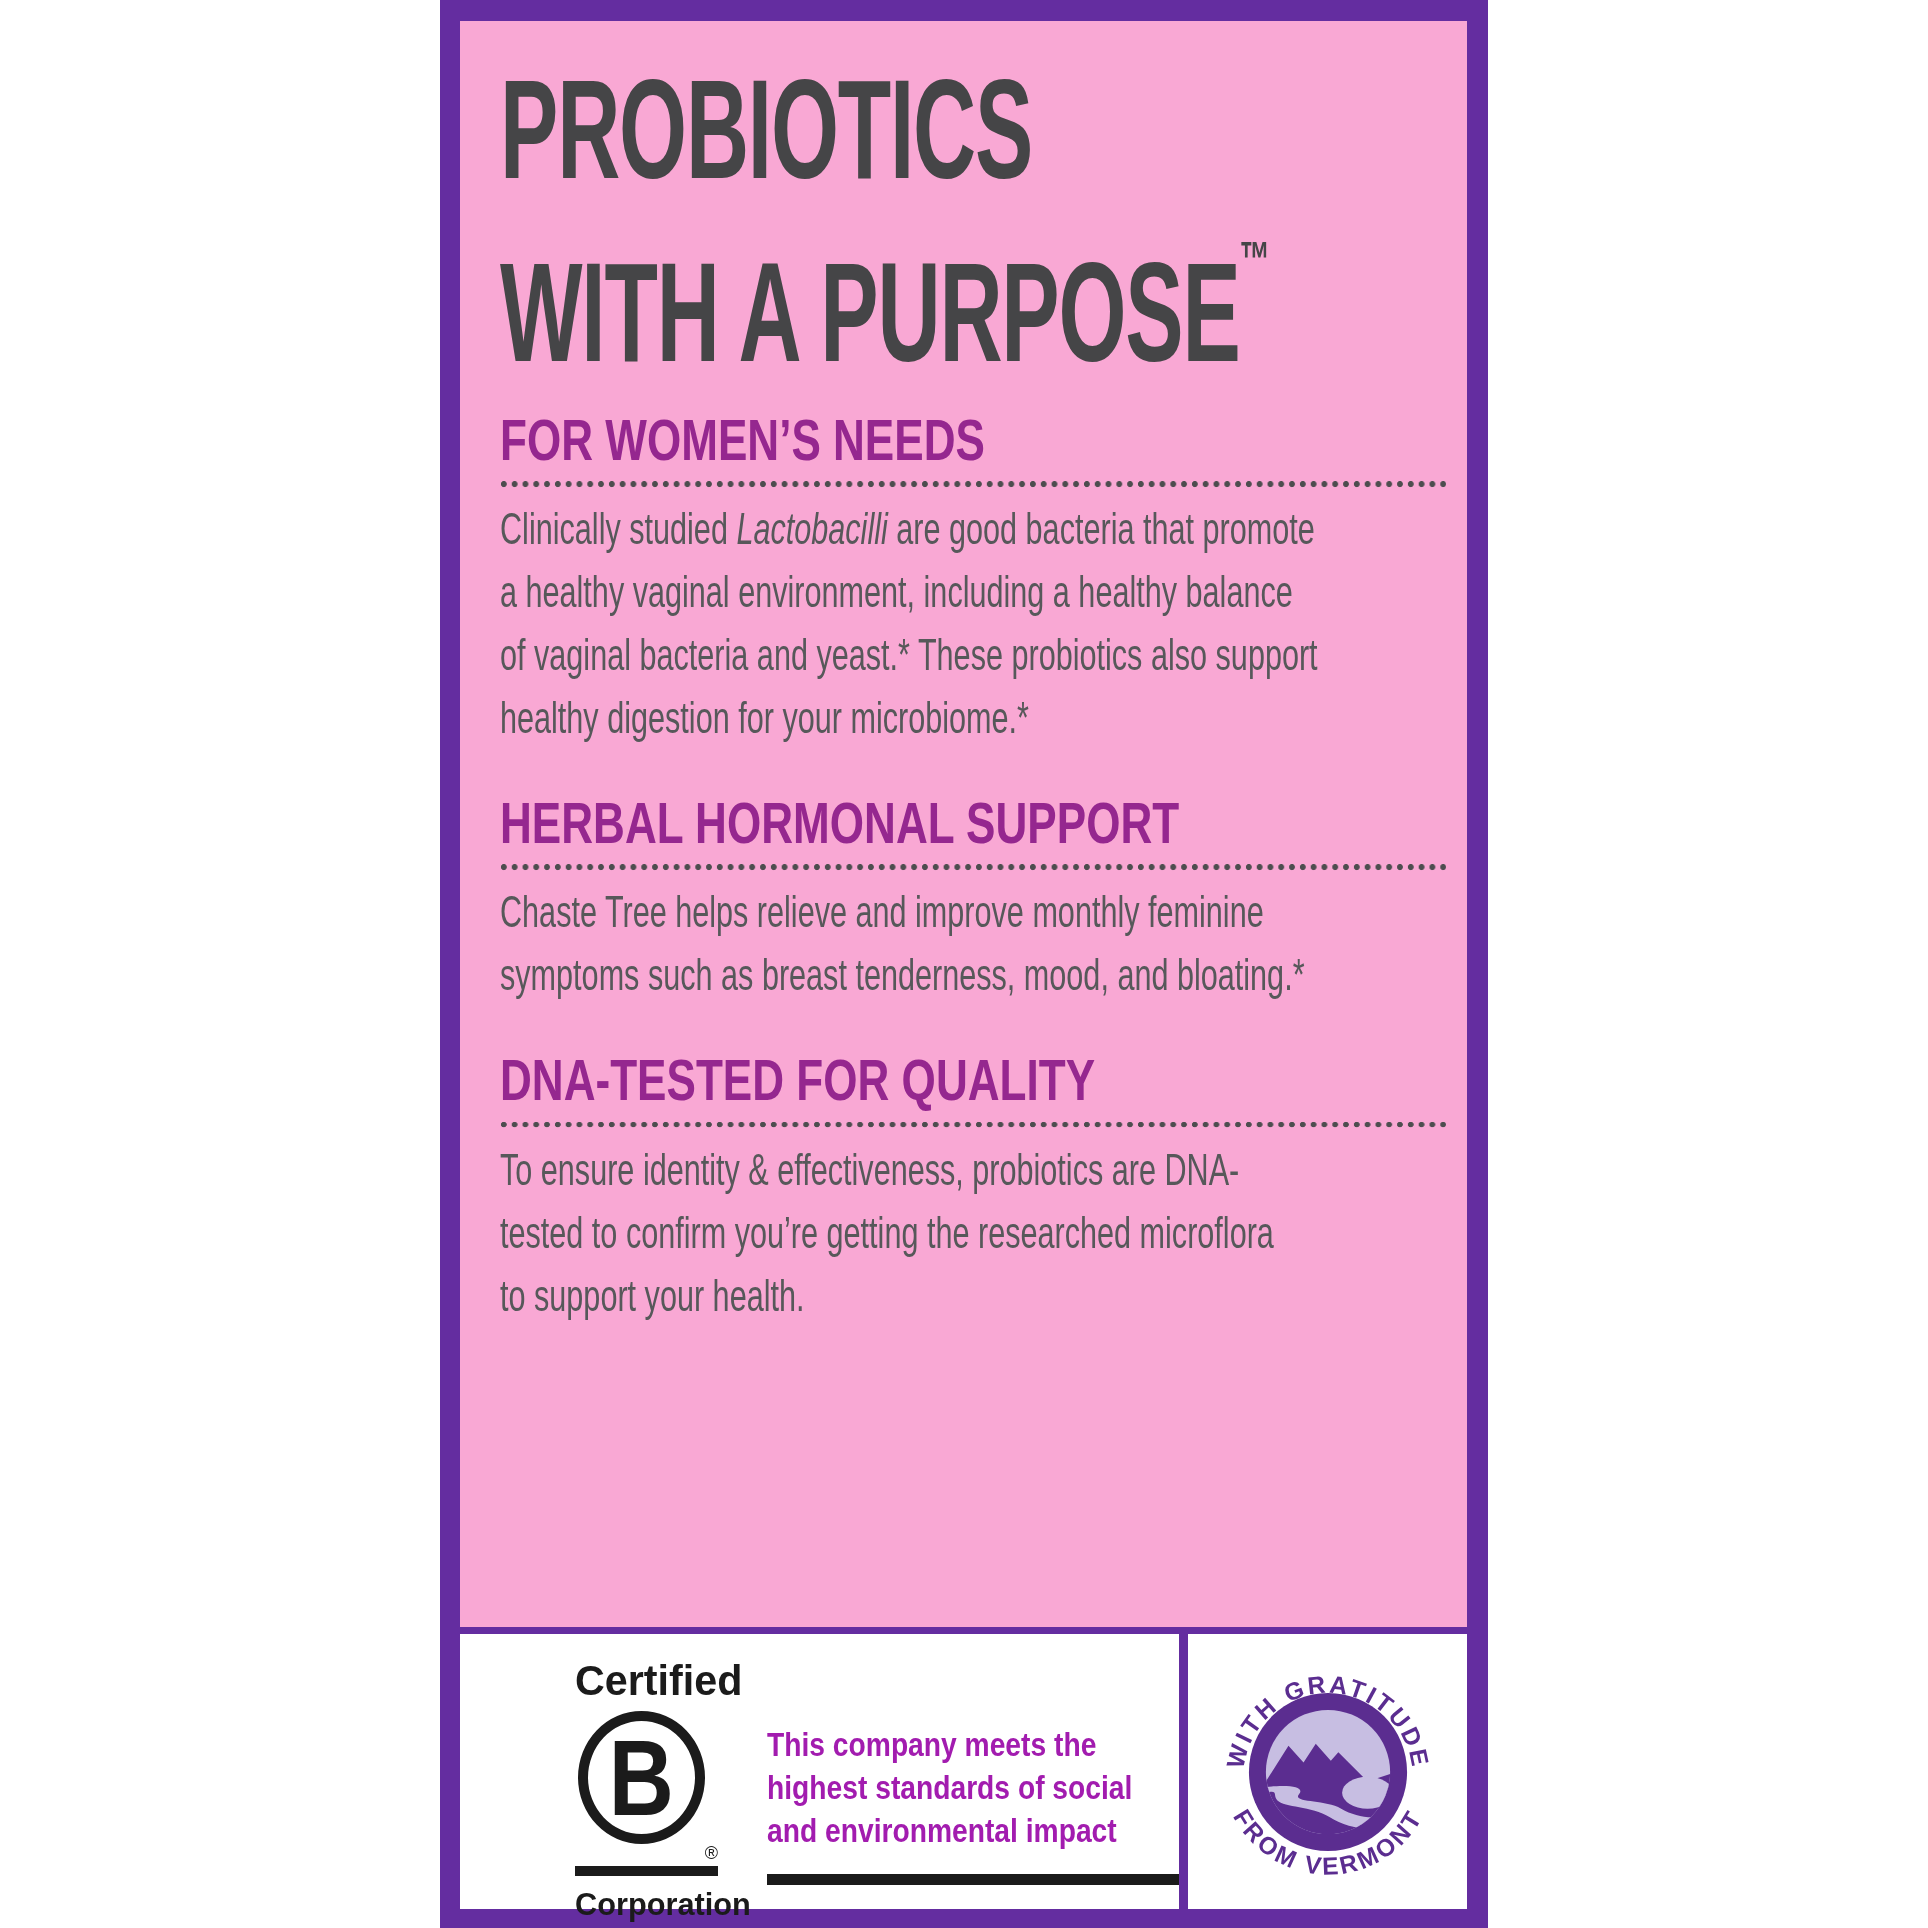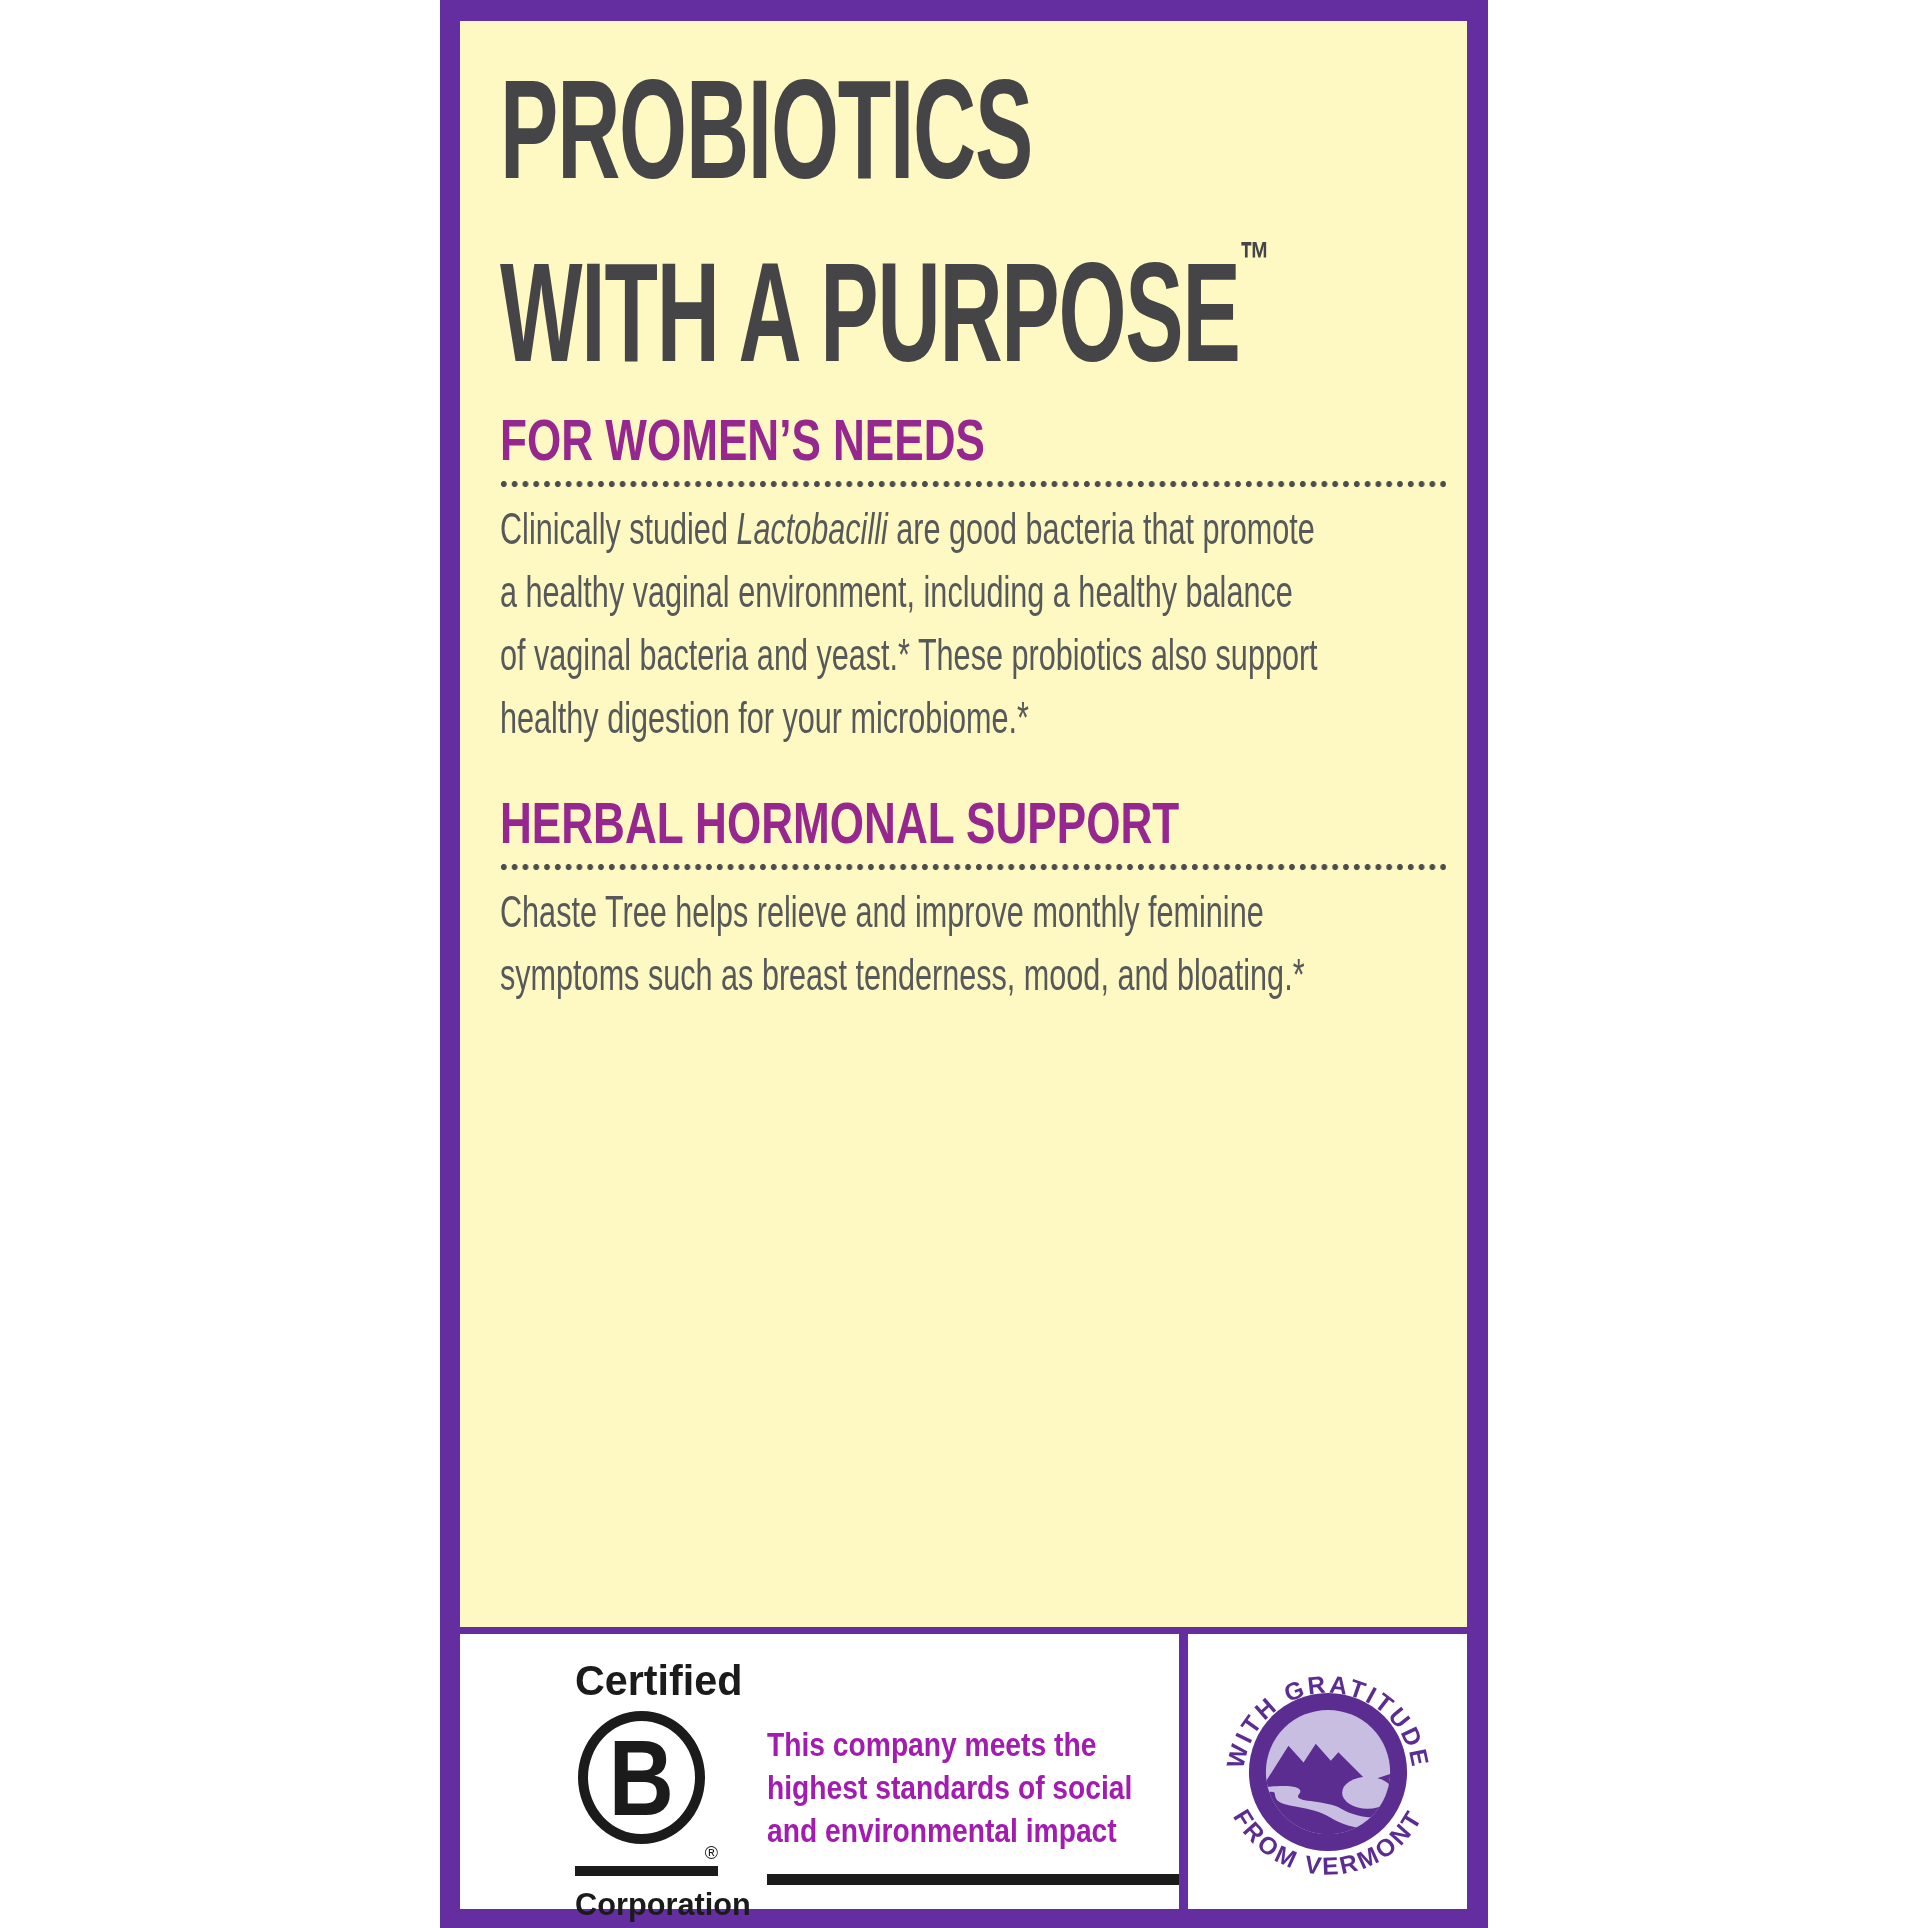--- a/index.html
+++ b/index.html
@@ -2,21 +2,21 @@
 <html style="font-size:15px"><head>
 <meta charset="utf-8">
 <style>
   html,body{margin:0;padding:0;background:#ffffff;}
   .page{position:relative;width:1928px;height:1928px;background:#ffffff;overflow:hidden;
         font-family:"Liberation Sans","DejaVu Sans",sans-serif;}
   
   .label{position:absolute;left:440px;top:0;width:1048px;height:1928px;
          background:#642da0;box-sizing:border-box;padding:21px 21px 19px 20px;
          display:flex;flex-direction:column;}
-  .main{background:#fef9c3;height:1606px;box-sizing:border-box;padding:43px 28px 0 40px;}
+  .main{background:#f9a8d4;height:1606px;box-sizing:border-box;padding:43px 28px 0 40px;}
   .bottom-row{margin-top:7.5px;display:flex;height:275px;gap:9.4px;justify-content:center;}
   .bcorp-box{width:719px;background:#ffffff;box-sizing:border-box;
              padding:22.6px 0 0 115px;display:flex;gap:49px;}
   .vt-box{width:279px;background:#ffffff;display:flex;align-items:center;justify-content:center;}
   
   .title{margin:0;}
   .tline{display:block;font-size:141px;line-height:130px;font-weight:700;color:#454547;
          transform:scaleX(0.62);transform-origin:left center;white-space:nowrap;letter-spacing:-1.9px;}
   .tm{font-size:49px;font-weight:700;vertical-align:85px;letter-spacing:0;}
   
@@ -70,20 +70,27 @@
       </div>
 
       <div>
         <span class="sec-heading m2">HERBAL HORMONAL SUPPORT</span>
         <div class="dots"></div>
         <p class="body-text">Chaste Tree helps relieve and improve monthly feminine
 symptoms such as breast tenderness, mood, and bloating.*</p>
       </div>
 
 
+      <div>
+        <span class="sec-heading m4">DNA-TESTED FOR QUALITY</span>
+        <div class="dots"></div>
+        <p class="body-text">To ensure identity &amp; effectiveness, probiotics are DNA-
+tested to confirm you’re getting the researched microflora
+to support your health.</p>
+      </div>
     </div>
 
     <div class="bottom-row">
 
       <div class="bcorp-box">
         <div class="bc-left">
           <div class="bc-certified">Certified</div>
           <div class="bc-circle">
             <span class="bc-b">B</span>
           </div>

